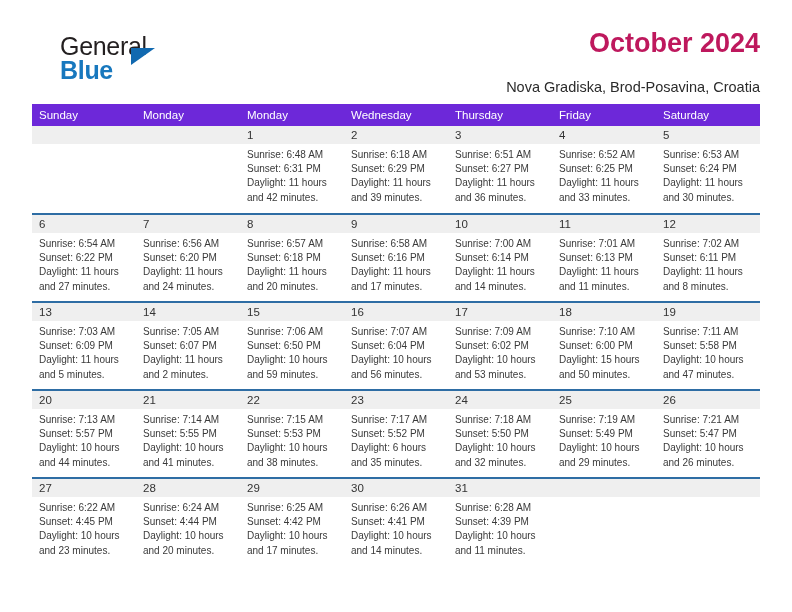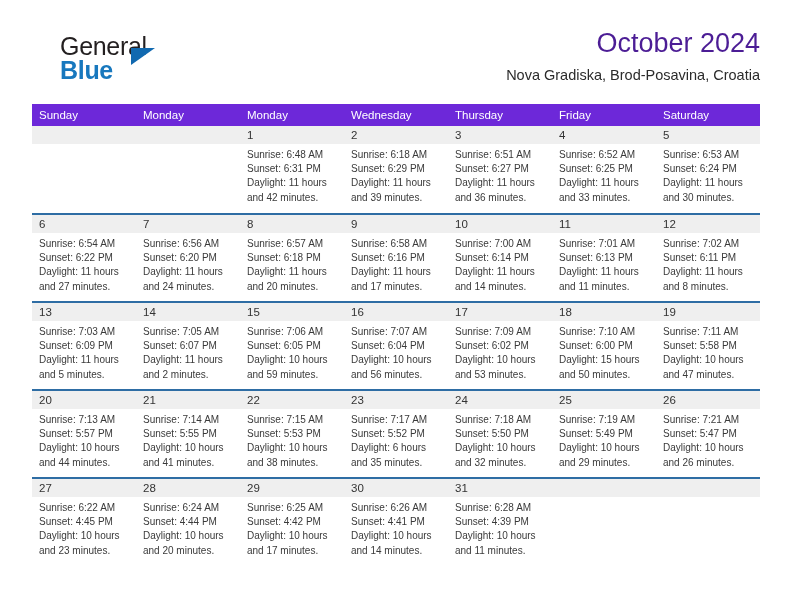--- a/index.html
+++ b/index.html
@@ -70,30 +70,30 @@
   }
 
   .title-block {
     position: absolute;
     right: 0;
     top: 0;
     text-align: right;
   }
   .cal-title {
     font-size: 27px;
-    color: #4c1d95;
+    color: #be185d;
     line-height: 34px;
     white-space: nowrap;
-    font-weight: normal;
+    font-weight: bold;
   }
   .cal-subtitle {
     font-size: 14.5px;
     color: #2b2b2b;
     line-height: 22px;
-    margin-top: 4px;
+    margin-top: 16px;
     white-space: nowrap;
   }
 
   
   .calendar {
     position: absolute;
     left: 32px;
     top: 104px;
     width: 728px;
     border-collapse: collapse;
@@ -305,21 +305,21 @@
             <div class="details">
               <div>Sunrise: 7:05 AM</div>
               <div>Sunset: 6:07 PM</div>
               <div class="daylight">Daylight: 11 hours and 2 minutes.</div>
             </div>
           </td>
           <td>
             <div class="daynum">15</div>
             <div class="details">
               <div>Sunrise: 7:06 AM</div>
-              <div>Sunset: 6:05 PM</div>
+              <div>Sunset: 6:50 PM</div>
               <div class="daylight">Daylight: 10 hours and 59 minutes.</div>
             </div>
           </td>
           <td>
             <div class="daynum">16</div>
             <div class="details">
               <div>Sunrise: 7:07 AM</div>
               <div>Sunset: 6:04 PM</div>
               <div class="daylight">Daylight: 10 hours and 56 minutes.</div>
             </div>

